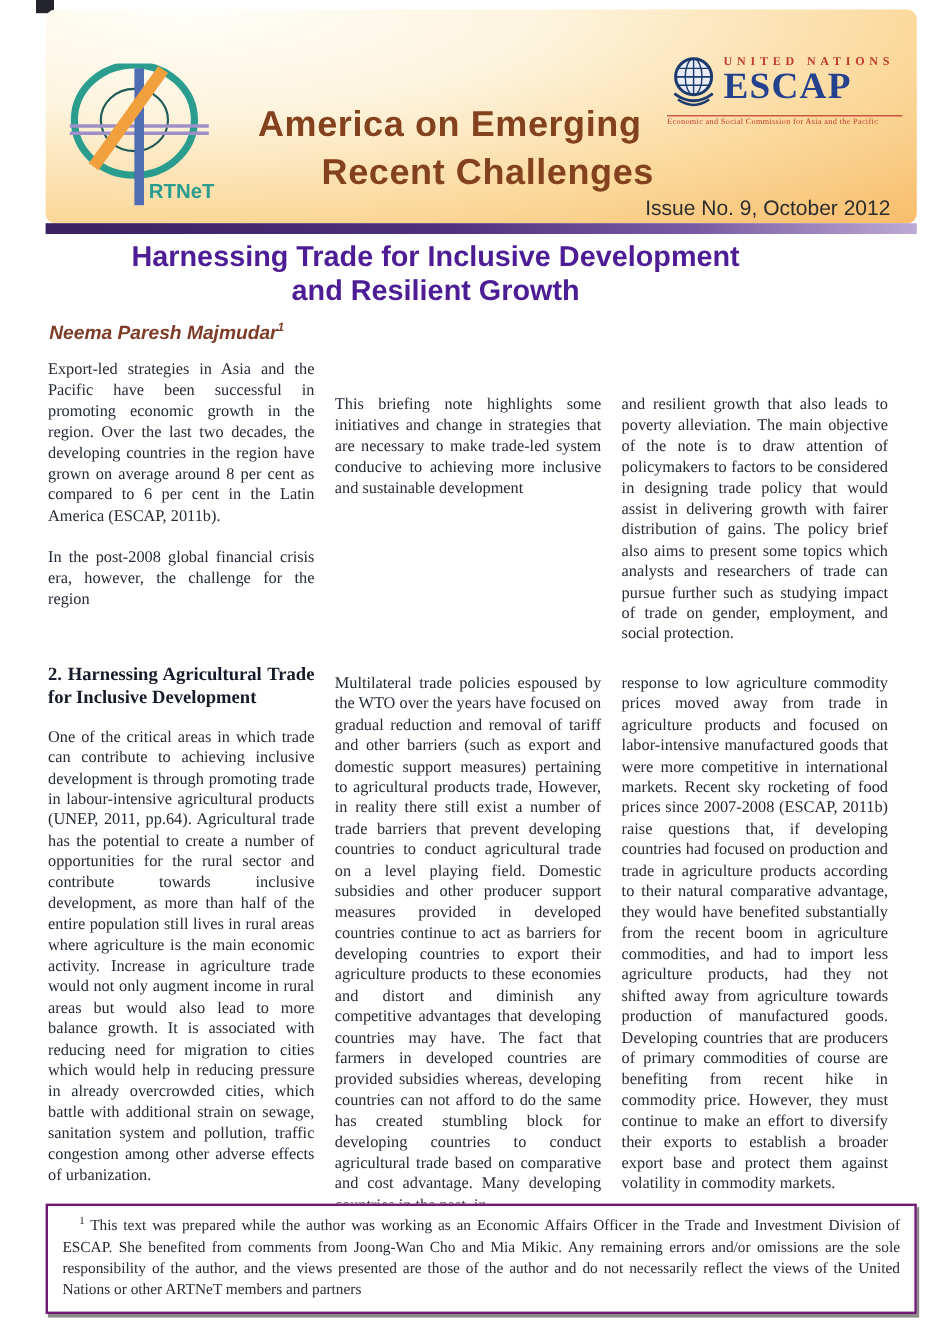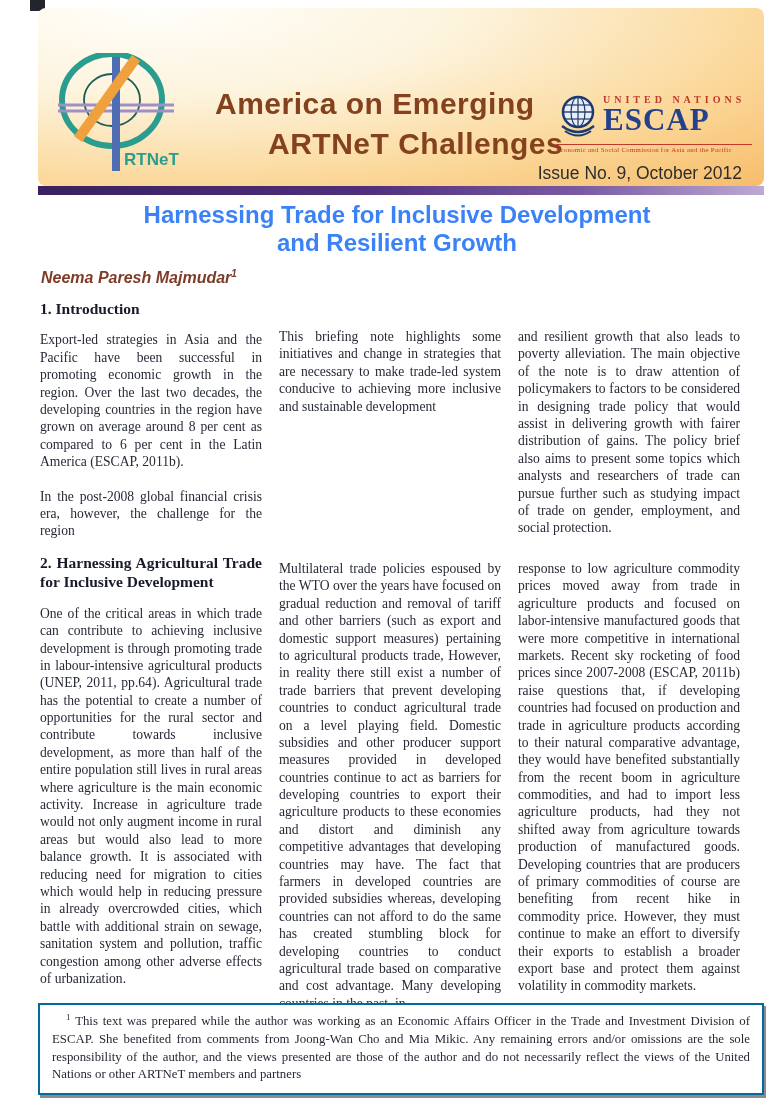--- a/index.html
+++ b/index.html
@@ -18,21 +18,21 @@
   }
   .artnet-logo { position:absolute; left:20px; top:45px; width:150px; height:132px; }
   .masthead-title {
     position:absolute; left:177px; top:76px;
     font-family:"Liberation Sans", sans-serif; font-weight:bold;
     font-size:30px; line-height:1.32; color:#84411e; letter-spacing:0.5px;
     white-space:nowrap;
   }
   .masthead-title .l2 { display:block; margin-left:53px; }
   .escap-logo { position:absolute; right:12px; top:36px; width:196px; }
-  .escap-top { display:flex; align-items:flex-start;margin-top:48px; }
+  .escap-top { display:flex; align-items:flex-start; }
   .escap-col { margin-left:3px; }
   .un-label {
     font-family:"Liberation Serif", serif; font-weight:bold; font-size:10px;
     letter-spacing:4px; color:#c0392b; margin-top:2px; white-space:nowrap;
   }
   .escap-word {
     font-family:"Liberation Serif", serif; font-weight:bold; font-size:31px;
     line-height:0.95; color:#24418e; letter-spacing:1px;
   }
   .escap-tagline {
@@ -46,21 +46,21 @@
   }
   .purple-bar {
     position:absolute; left:38px; top:186px; width:726px; height:9px;
     background:linear-gradient(90deg,#3a2060 0%,#4f2f7c 45%,#7a5ba3 75%,#bcaad3 100%);
   }
 
   
   .doc-title {
     position:absolute; left:0; top:201px; width:726px; text-align:center;
     font-family:"Liberation Sans", sans-serif; font-weight:bold;
-    font-size:24px; line-height:1.17; color:#3b82f6;margin-left:34px;
+    font-size:24px; line-height:1.17; color:#4c1d95;
   }
   .author {
     position:absolute; left:41px; top:268px;
     font-family:"Liberation Sans", sans-serif; font-weight:bold; font-style:italic;
     font-size:16px; color:#7e3c28;text-align:center;
   }
   .author sup { font-size:10px; }
 
   
   .row { position:absolute; left:40px; width:700px; display:flex; gap:17px; }
@@ -75,21 +75,21 @@
   }
   .para {
     font-size:13.6px; line-height:1.28; text-align:justify;
     color:#262a36; margin:0 0 17px 0;
   }
   .para:last-child { margin-bottom:0; }
 
   
   .footnote {
     position:absolute; left:38px; top:1003px; width:698px;
-    border:2px solid #0369a1; box-shadow:2px 3px 0 #8b8b8b;
+    border:2px solid #701a75; box-shadow:2px 3px 0 #8b8b8b;
     padding:6px 12px 9px 12px;
     font-size:12.8px; line-height:1.38; text-align:justify; color:#262a36;
     background:#ffffff;
   }
   .footnote .fn-text { text-indent:14px; }
   .footnote sup { font-size:9px; }
 </style>
 </head>
 <body>
 
@@ -104,21 +104,21 @@
       <ellipse cx="54" cy="47" rx="28" ry="26" fill="none" stroke="#1f5c57" stroke-width="1.8"></ellipse>
       <line x1="0" y1="52" x2="116" y2="52" stroke="#9e8fc8" stroke-width="3"></line>
       <line x1="0" y1="58" x2="116" y2="58" stroke="#9e8fc8" stroke-width="3"></line>
       <rect x="54" y="4" width="8" height="114" fill="#4f6db2"></rect>
       <line x1="20" y1="86" x2="78" y2="5" stroke="#f0a03c" stroke-width="10"></line>
       <text x="66" y="112" font-family="Liberation Sans, sans-serif" font-weight="bold" font-size="17" fill="#2a9d8f">RTNeT</text>
     </svg>
 
     <div class="masthead-title">
       <span class="l1">America on Emerging</span>
-      <span class="l2">ARTNeT Challenges</span>
+      <span class="l2">Recent Challenges</span>
     </div>
 
     <div class="escap-logo">
       <div class="escap-top">
         <svg width="44" height="50" viewBox="0 0 44 50" xmlns="http://www.w3.org/2000/svg">
           <circle cx="22" cy="20" r="15" fill="#e9eef6" stroke="#1d3a6e" stroke-width="2.5"></circle>
           <line x1="7" y1="20" x2="37" y2="20" stroke="#1d3a6e" stroke-width="1.4"></line>
           <line x1="9" y1="13" x2="35" y2="13" stroke="#1d3a6e" stroke-width="1.2"></line>
           <line x1="9" y1="27" x2="35" y2="27" stroke="#1d3a6e" stroke-width="1.2"></line>
           <ellipse cx="22" cy="20" rx="7" ry="15" fill="none" stroke="#1d3a6e" stroke-width="1.2"></ellipse>
@@ -142,21 +142,20 @@
   <div class="doc-title">
     <div>Harnessing Trade for Inclusive Development</div>
     <div>and Resilient Growth</div>
   </div>
 
   <div class="author"><span>Neema Paresh Majmudar</span><sup>1</sup>
   </div>
 
   <div class="row row1">
     <div class="col">
-      <h2 class="sec-heading">1. Introduction</h2>
       <p class="para">Export-led strategies in Asia and the Pacific have been successful in promoting economic growth in the region. Over the last two decades, the developing countries in the region have grown on average around 8 per cent as compared to 6 per cent in the Latin America (ESCAP, 2011b).</p>
       <p class="para">In the post-2008 global financial crisis era, however, the challenge for the region</p>
     </div>
     <div class="col pad-top">
       <p class="para">This briefing note highlights some initiatives and change in strategies that are necessary to make trade-led system conducive to achieving more inclusive and sustainable development</p>
     </div>
     <div class="col pad-top">
       <p class="para">and resilient growth that also leads to poverty alleviation. The main objective of the note is to draw attention of policymakers to factors to be considered in designing trade policy that would assist in delivering growth with fairer distribution of gains. The policy brief also aims to present some topics which analysts and researchers of trade can pursue further such as studying impact of trade on gender, employment, and social protection.</p>
     </div>
   </div>

